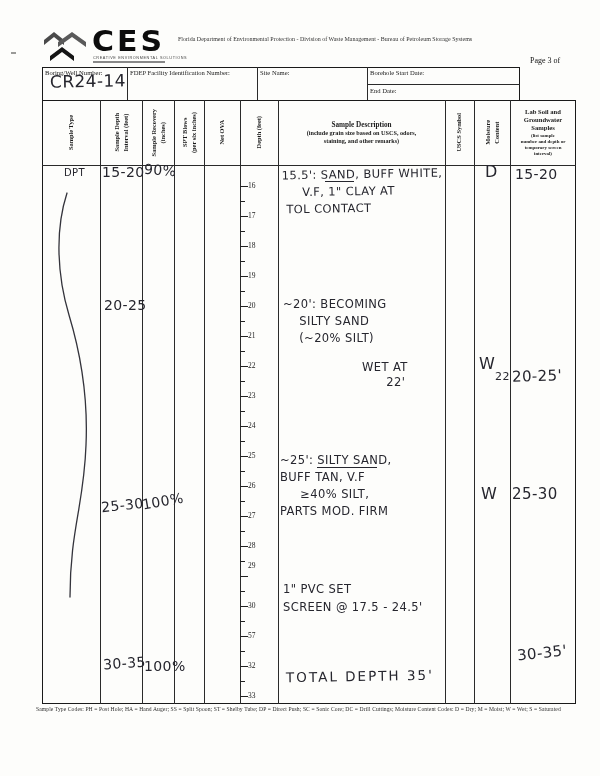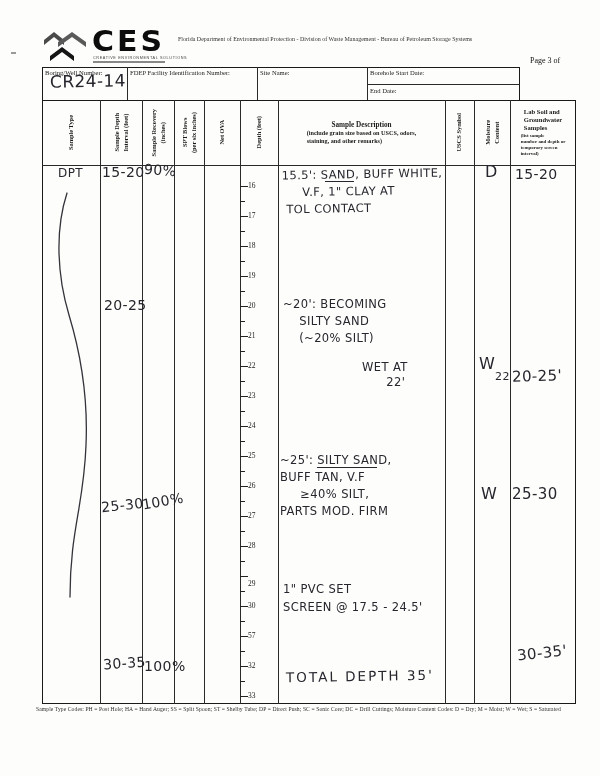--- a/index.html
+++ b/index.html
@@ -8,21 +8,21 @@
   .abs{position:absolute;}
   
   .box{position:absolute;border:1.6px solid #1a1a1a;box-sizing:border-box;background:transparent;}
   .vline{position:absolute;width:1px;background:#2a2a2a;}
   .hline{position:absolute;height:1px;background:#2a2a2a;}
   .cell-label{position:absolute;font-size:6.6px;color:#222;}
   
   .hcell{position:absolute;top:0;height:65px;display:flex;align-items:center;justify-content:center;}
   .vlabel{writing-mode:vertical-rl;transform:rotate(180deg);font-weight:bold;font-size:6.4px;
           line-height:8.5px;text-align:center;white-space:pre;color:#1b1b1b;}
-  .desc-head{font-weight:bold;text-align:left;color:#1b1b1b;}
+  .desc-head{font-weight:bold;text-align:center;color:#1b1b1b;}
   
   .tick{position:absolute;left:0;height:1.2px;background:#222;}
   .tick.major{width:8px;}
   .tick.minor{width:5px;}
   .tick-label{position:absolute;left:8px;width:24px;font-size:7.5px;color:#222;
               font-family:"Liberation Serif",serif;}
   
   .hw{position:absolute;font-family:"DejaVu Sans",sans-serif;color:#26262e;
       white-space:pre-wrap;letter-spacing:0.4px;line-height:16px;}
   .ink-line{position:absolute;background:#26262e;height:1.1px;}
@@ -158,40 +158,40 @@
       <div class="tick major" style="top: 386px;"></div>
       <div class="tick-label" style="top: 381px;">26</div>
       <div class="tick minor" style="top: 401px;"></div>
       <div class="tick major" style="top: 416px;"></div>
       <div class="tick-label" style="top: 411px;">27</div>
       <div class="tick minor" style="top: 431px;"></div>
       <div class="tick major" style="top: 446px;"></div>
       <div class="tick-label" style="top: 441px;">28</div>
       <div class="tick minor" style="top: 461px;"></div>
       <div class="tick major" style="top: 476px;"></div>
-      <div class="tick-label" style="top: 479px;">29</div>
+      <div class="tick-label" style="top: 461px;">29</div>
       <div class="tick minor" style="top: 491px;"></div>
       <div class="tick major" style="top: 506px;"></div>
       <div class="tick-label" style="top: 501px;">30</div>
       <div class="tick minor" style="top: 521px;"></div>
       <div class="tick major" style="top: 536px;"></div>
       <div class="tick-label" style="top: 531px;">57</div>
       <div class="tick minor" style="top: 551px;"></div>
       <div class="tick major" style="top: 566px;"></div>
       <div class="tick-label" style="top: 561px;">32</div>
       <div class="tick minor" style="top: 581px;"></div>
       <div class="tick major" style="top: 596px;"></div>
       <div class="tick-label" style="top: 591px;">33</div>
     </div>
 
   <svg class="abs" style="left:42px;top:100px;" width="58" height="604" viewBox="0 0 58 604">
     <path d="M 25,93 C 13,130 15,175 27,215 C 40,258 46,300 44,345 C 42,405 28,430 28,497" fill="none" stroke="#33333b" stroke-width="1.3" stroke-linecap="round"></path>
   </svg>
 
-  <div class="hw" style="left:58px;top:165px;font-size:12px;">DPT</div>
+  <div class="hw" style="left:64px;top:165px;font-size:10px;">DPT</div>
   <div class="hw" style="left:102px;top:164px;font-size:14px;">15-20</div>
   <div class="hw" style="left:144px;top:162px;font-size:14px;transform:rotate(4deg);">90%</div>
   <div class="hw" style="left:282px;top:166px;font-size:11.5px;line-height:17px;transform:rotate(-1deg);">15.5': SAND, BUFF WHITE,
      V.F, 1" CLAY AT
  TOL CONTACT</div>
   <div class="ink-line" style="left:325px;top:181px;width:29px;"></div>
   <div class="hw" style="left:485px;top:164px;font-size:16px;">D</div>
   <div class="hw" style="left:515px;top:166px;font-size:14px;">15-20</div>
 
   <div class="hw" style="left:104px;top:297px;font-size:14px;">20-25</div>

